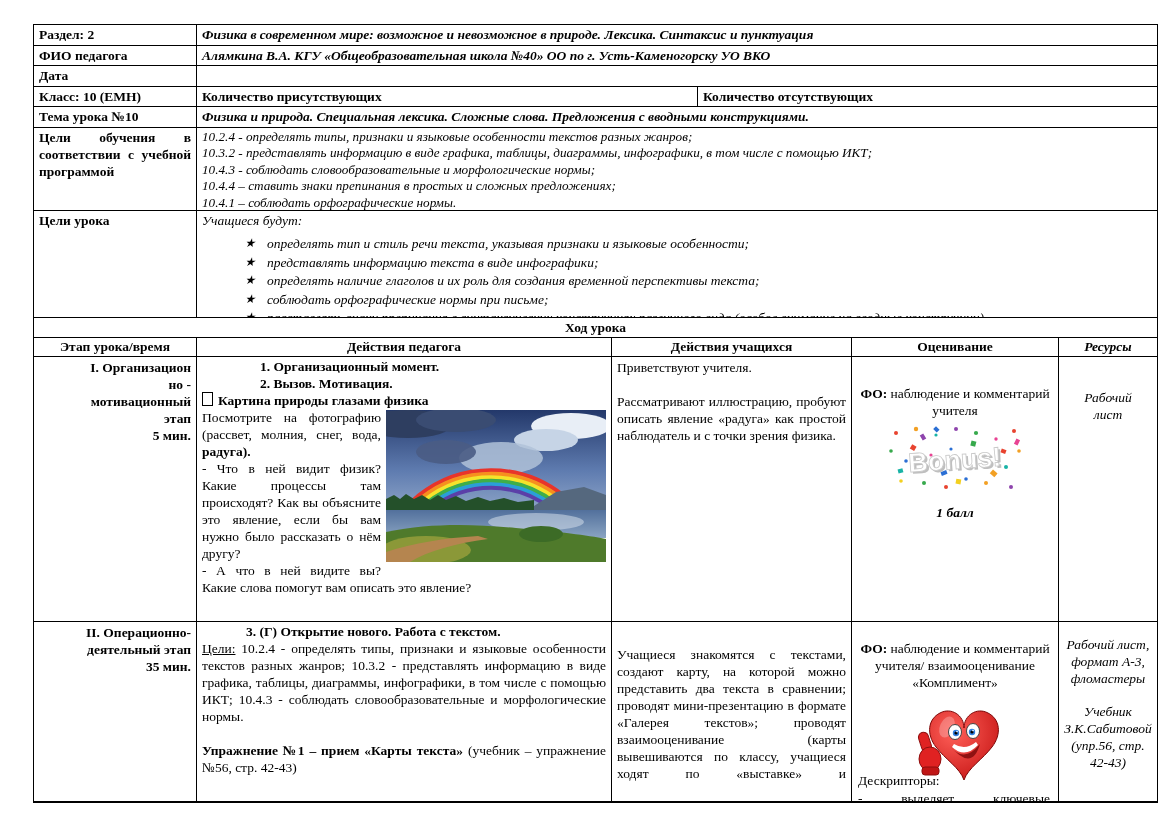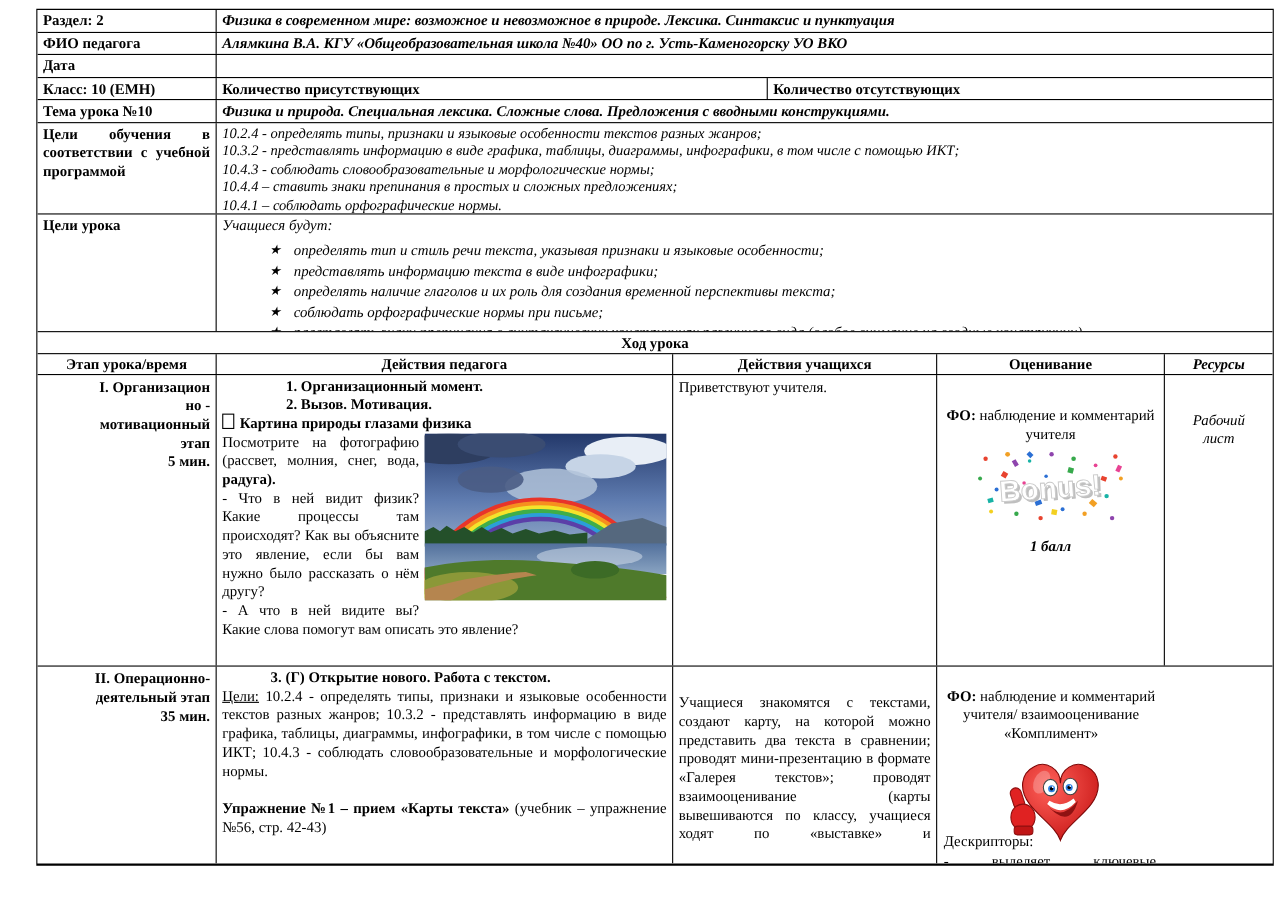--- a/index.html
+++ b/index.html
@@ -1,18 +1,18 @@
 <!DOCTYPE html>
 <html><head>
 <meta charset="utf-8">
 <style>
   html,body{margin:0;padding:0;background:#ffffff;}
   .page{position:relative;width:1170px;height:827px;background:#ffffff;overflow:hidden;
         font-family:"Liberation Serif", serif;color:#000;}
-  .doc-table{position:absolute;left:33px;top:8px;width:1125px;height:779px;
+  .doc-table{position:absolute;left:33px;top:24px;width:1125px;height:779px;
              border:1px solid #000;border-bottom-width:2px;box-sizing:border-box;
              overflow:hidden;font-size:13.5px;line-height:17px;display:flex;flex-direction:column;}
   .tr{display:flex;border-bottom:1px solid #000;box-sizing:border-box;flex:none;}
   .tr:last-child{border-bottom:none;flex:1;min-height:0;}
   .td{box-sizing:border-box;padding:1px 5px;border-right:1px solid #000;overflow:hidden;}
   .td:last-child{border-right:none;}
   .w-label{width:163px;flex:none;}
   .w-b{width:415px;flex:none;}
   .w-c{width:240px;flex:none;}
   .w-d{width:207px;flex:none;position:relative;}
@@ -188,20 +188,21 @@
               <path d="M0 142 C28 133 58 128 92 126 L102 129 C70 133 42 141 24 152 L0 152 Z" fill="#b5854f"></path>
             </svg>
           </div>
           <div><span>Посмотрите на фотографию (рассвет, молния, снег, вода, </span><span class="bold">радуга</span><span class="bold">).</span></div>
           <div>- Что в ней видит физик? Какие процессы там происходят? Как вы объясните это явление, если бы вам нужно было рассказать о нём другу?</div>
           <div>- А что в ней видите вы? Какие слова помогут вам описать это явление?</div>
         </div>
       </div>
       <div class="td w-c ustud">
         <div>Приветствуют учителя.</div>
+        <div class="p2 just">Рассматривают иллюстрацию, пробуют описать явление «радуга» как простой наблюдатель и с точки зрения физика.</div>
       </div>
       <div class="td w-d assess1">
         <div><span class="bold">ФО:</span><span> наблюдение и комментарий учителя</span></div>
         <div>
           <svg width="138" height="77" viewBox="0 0 138 77" style="margin-top:2px;">
             <rect x="0" y="0" width="138" height="77" fill="#ffffff"></rect>
             <g>
               <circle cx="10" cy="12" r="2" fill="#e8432f"></circle>
                 <circle cx="20" cy="40" r="1.8" fill="#2b6fd4"></circle>
               <circle cx="30" cy="8" r="2.2" fill="#f2a024"></circle>
@@ -286,16 +287,20 @@
                 <circle cx="58" cy="34" r="1.6" fill="#000"></circle>
                 <circle cx="59" cy="32.6" r="0.8" fill="#fff"></circle>
             </g>
             <path d="M36 48 Q50 66 66 46 Q58 74 36 48 Z" fill="#8f1212"></path>
             <path d="M38 49 Q51 61 64 47 L62 44 Q51 53 40 46 Z" fill="#ffffff"></path>
           </svg>
         </div>
         <div class="descr-label">Дескрипторы:</div>
         <div class="descr-item">- выделяет ключевые</div>
       </div>
+      <div class="td w-e res-cell2">
+        <div>Рабочий лист, формат А-3, фломастеры</div>
+        <div class="p2">Учебник З.К.Сабитовой (упр.56, стр. 42-43)</div>
+      </div>
     </div>
 
   </div>
 </div>
 
 </body></html>

